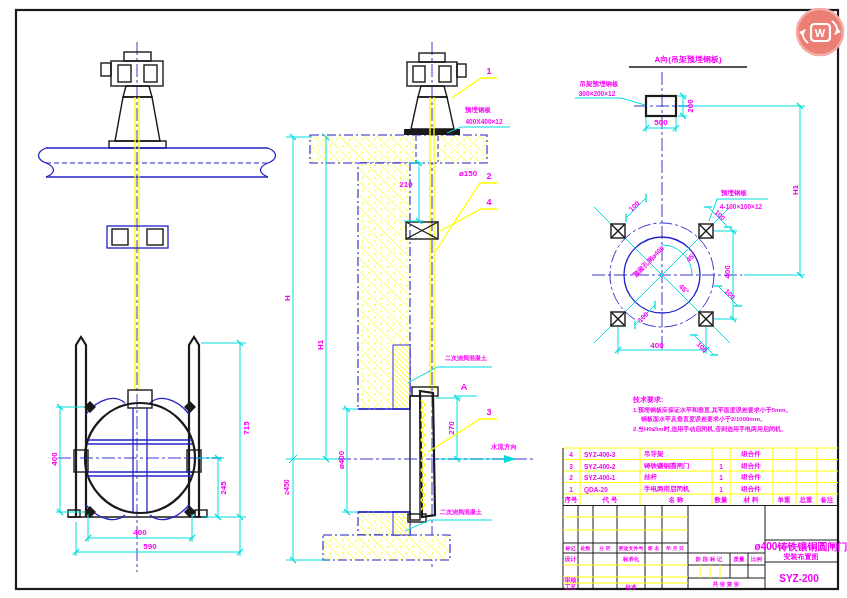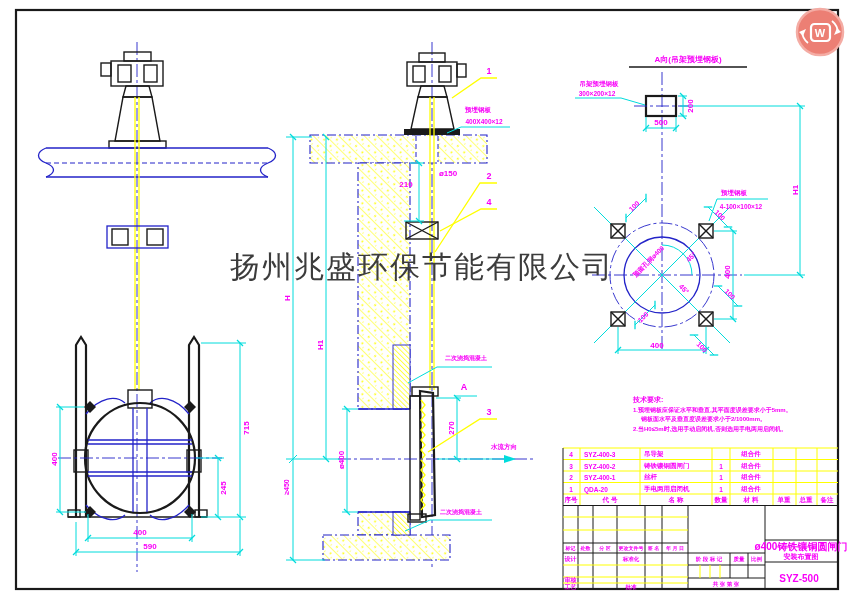--- a/index.html
+++ b/index.html
@@ -310,21 +310,21 @@
 <span class="lbl r90" style="left:54px;top:459px">400</span>
 <span class="lbl r90" style="left:246px;top:428px">715</span>
 <span class="lbl r90" style="left:223px;top:488px">245</span>
 <span class="lbl" style="left:140px;top:532px">400</span>
 <span class="lbl" style="left:150px;top:546px">590</span>
 
 <span class="lbl r90" style="left:287px;top:298px">H</span>
 <span class="lbl r90 s7" style="left:286px;top:487px">≥450</span>
 <span class="lbl r90" style="left:320px;top:345px">H1</span>
 <span class="lbl s8" style="left:406px;top:184px">210</span>
-<span class="lbl s8" style="left:448px;top:173px">ø150</span>
+<span class="lbl s8" style="left:468px;top:173px">ø150</span>
 <span class="lbl r90 s8" style="left:341px;top:460px">ø400</span>
 <span class="lbl r90 s8" style="left:451px;top:428px">270</span>
 <span class="lbl s65" style="left:478px;top:110px">预埋钢板</span>
 <span class="lbl s65" style="left:484px;top:121px">400X400×12</span>
 <span class="lbl s6" style="left:466px;top:358px">二次浇捣混凝土</span>
 <span class="lbl s6" style="left:461px;top:512px">二次浇捣混凝土</span>
 <span class="lbl s65" style="left:504px;top:447px">水流方向</span>
 <span class="lbl s9" style="left:464px;top:387px">A</span>
 <span class="lbl s9" style="left:489px;top:71px">1</span>
 <span class="lbl s9" style="left:489px;top:176px">2</span>
@@ -398,18 +398,17 @@
 <span class="lbl s55" style="left:631px;top:559px">标准化</span>
 <span class="lbl s6" style="left:570.5px;top:580px">审核</span>
 <span class="lbl s6" style="left:570.5px;top:586.5px">工艺</span>
 <span class="lbl s55" style="left:631px;top:586.5px">批准</span>
 <span class="lbl s55" style="left:709px;top:559px">阶 段 标 记</span>
 <span class="lbl s55" style="left:739px;top:559px">质量</span>
 <span class="lbl s55" style="left:756.5px;top:559px">比例</span>
 <span class="lbl s55" style="left:726px;top:584px">共  张  第  张</span>
 <span class="lbl s75" style="left:801px;top:547px">ø400铸铁镶铜圆闸门</span>
 <span class="lbl s7" style="left:801px;top:557px">安装布置图</span>
-<span class="lbl s10" style="left:799px;top:578px">SYZ-500</span>
-
-<div class="wm">扬州兆盛环保节能有限公司</div>
+<span class="lbl s10" style="left:799px;top:578px">SYZ-200</span>
+
 <span class="logol">W</span>
 
 </div>
 
 </body></html>

